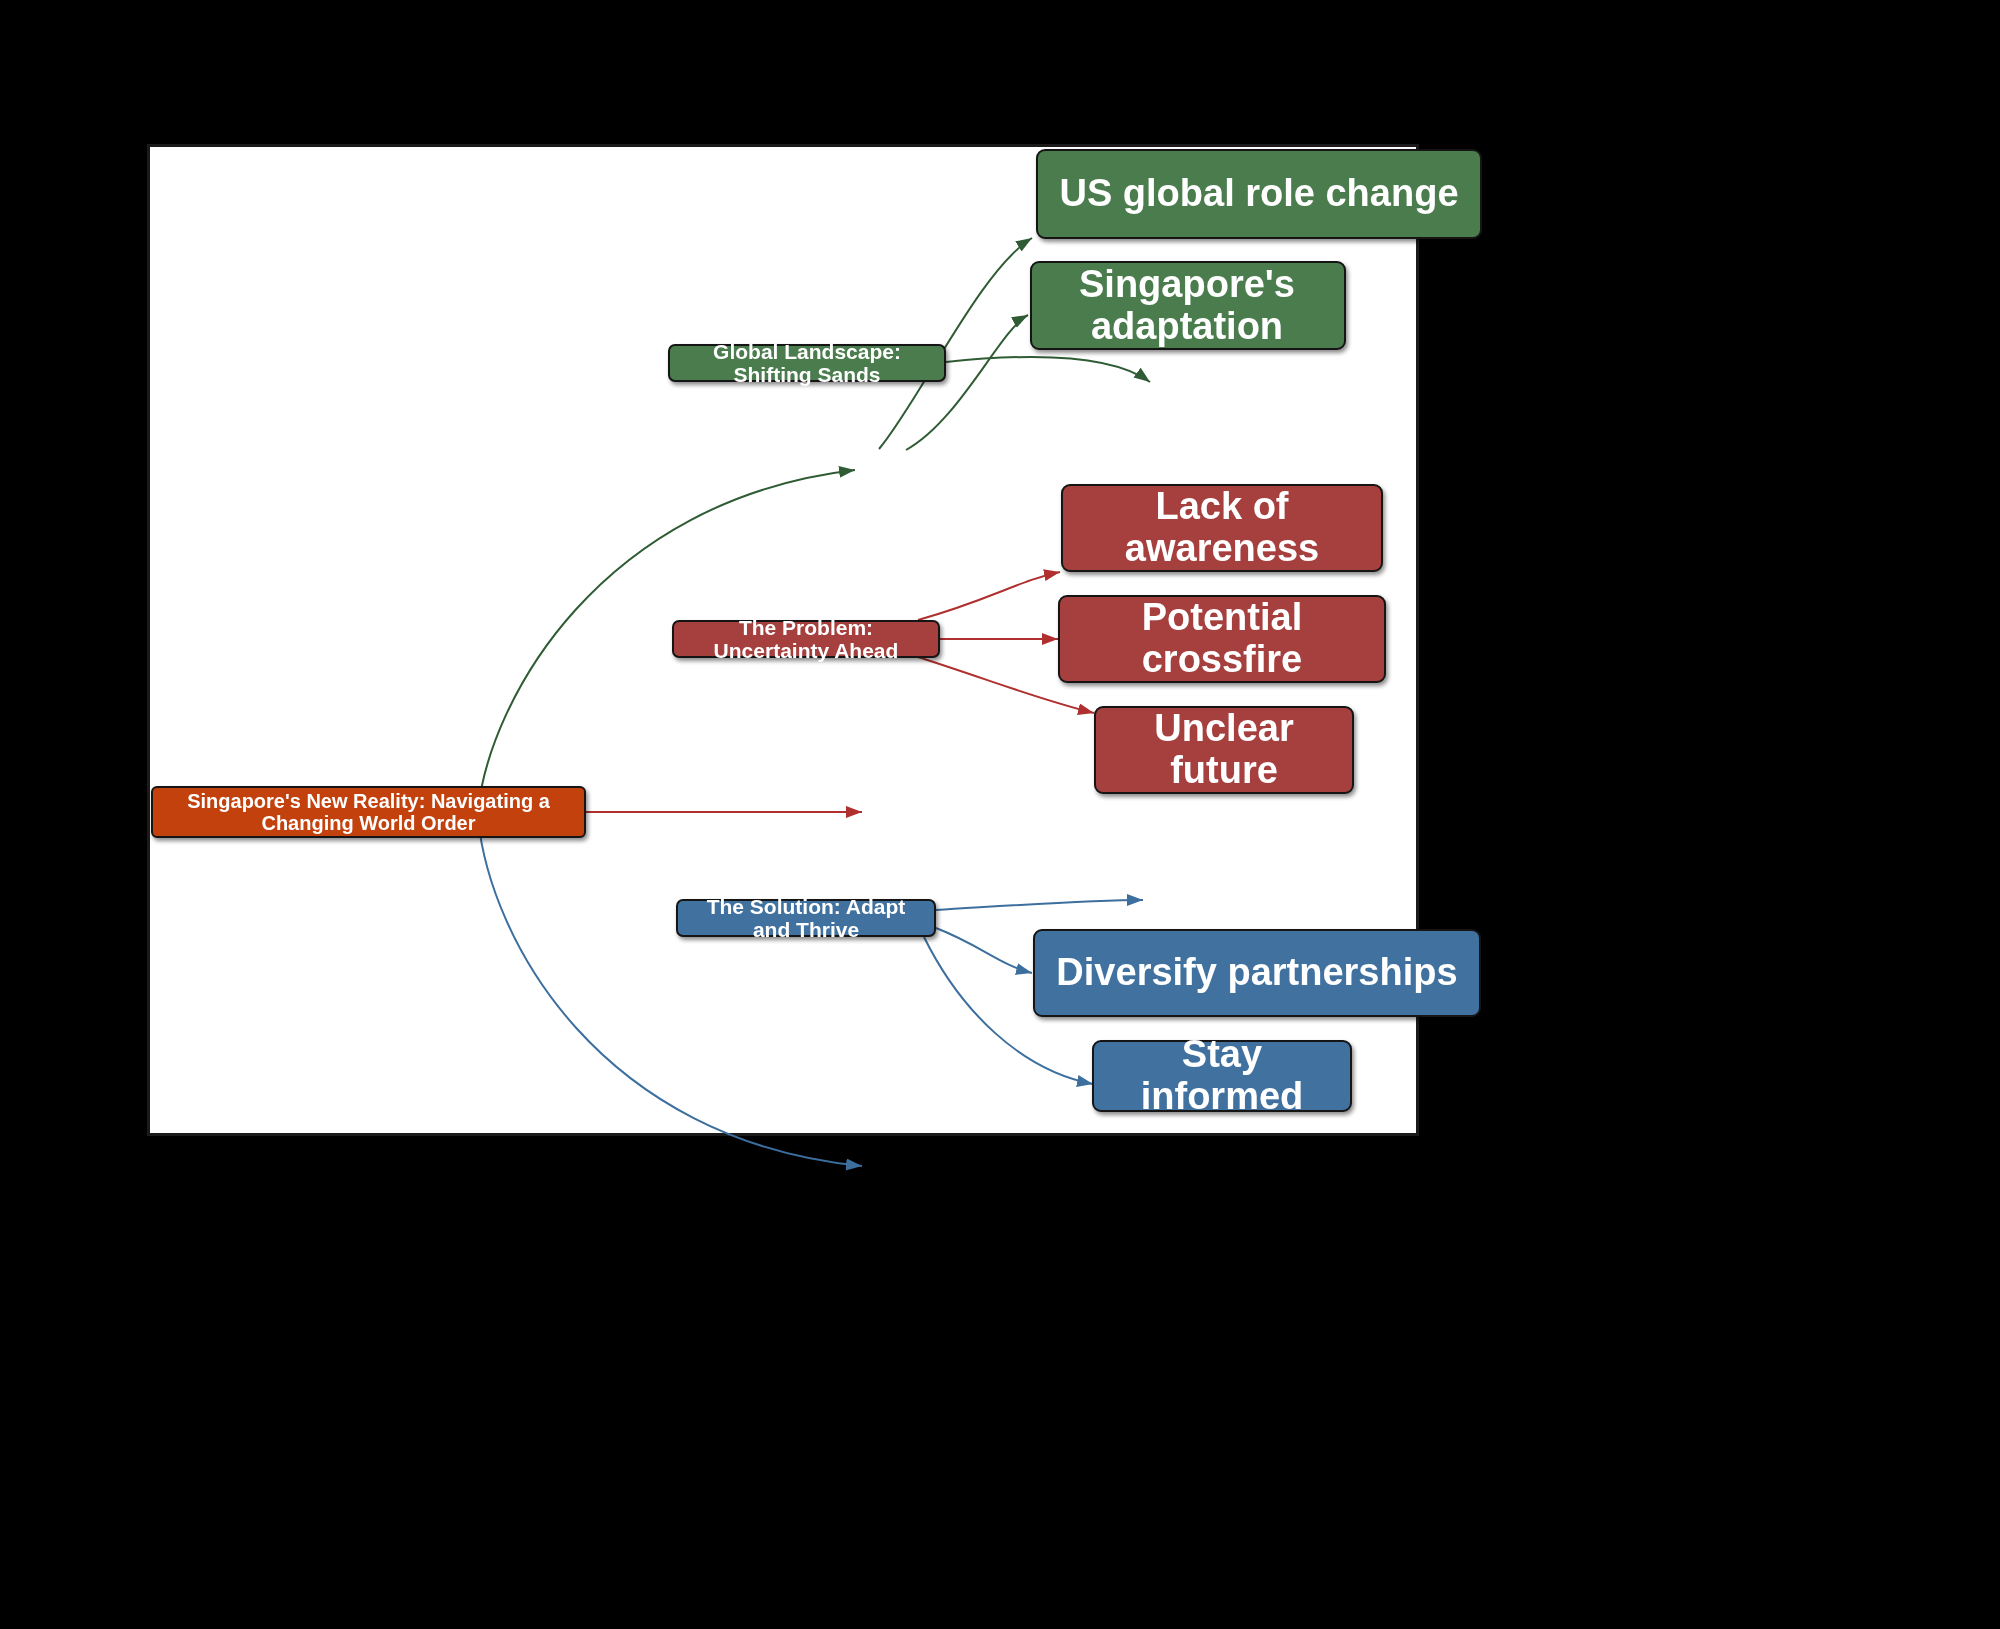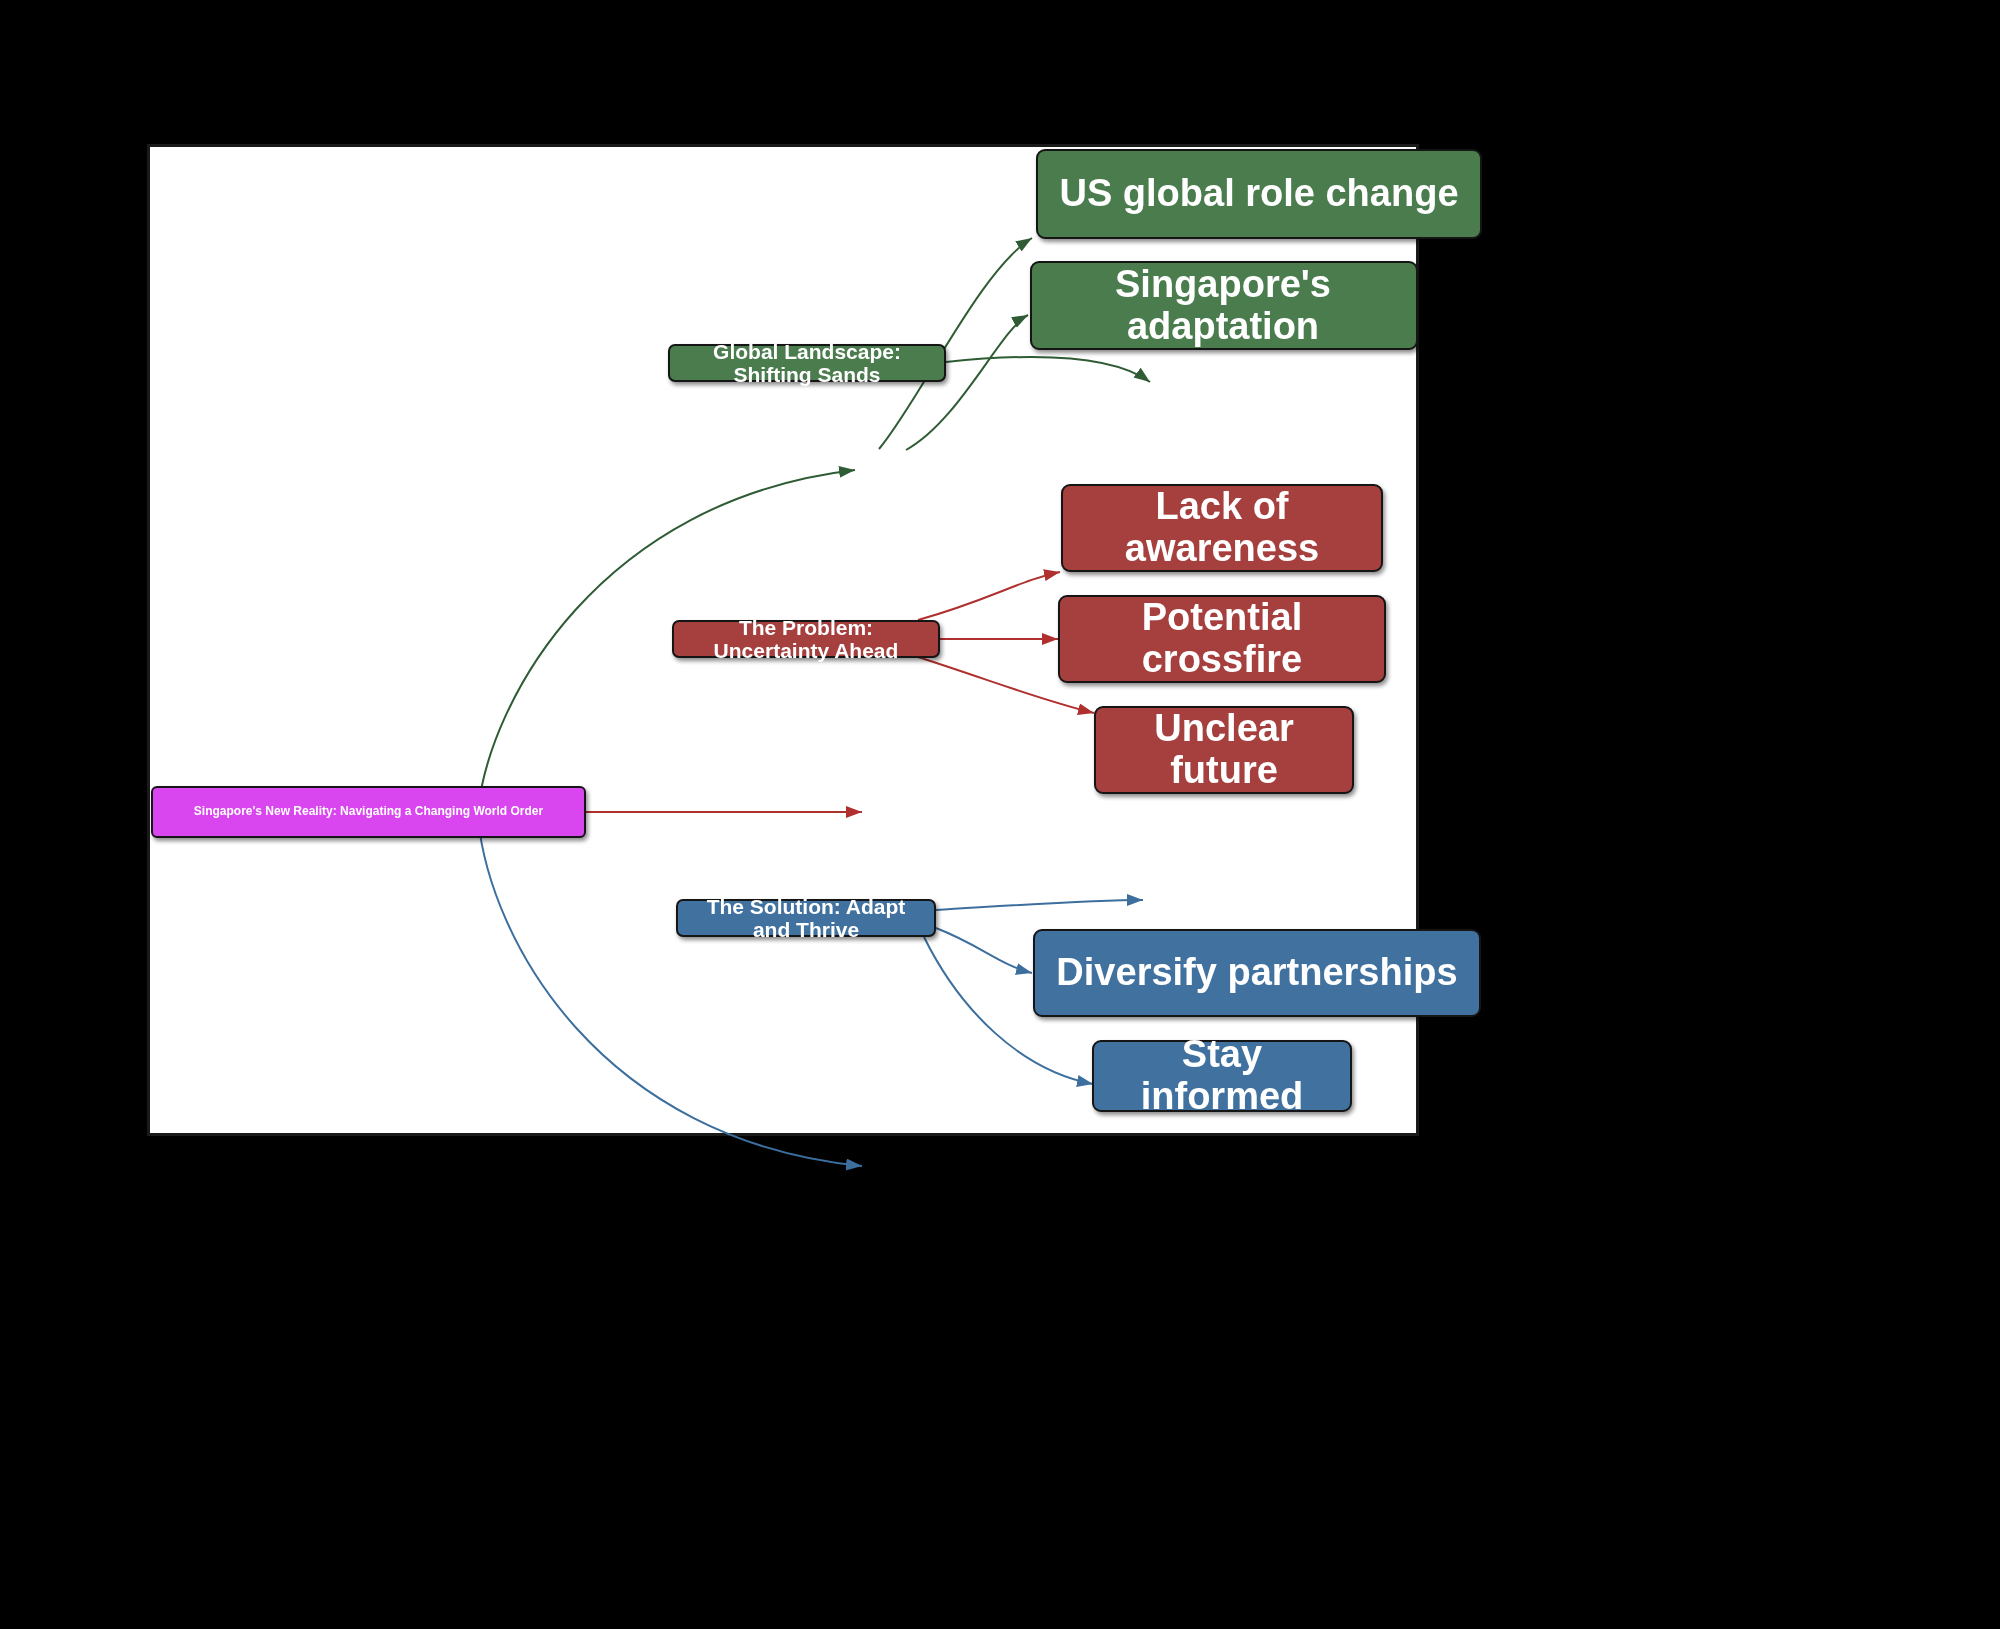--- a/index.html
+++ b/index.html
@@ -49,22 +49,22 @@
     font-weight: bold;
     text-align: center;
     border: 2px solid #151515;
     border-radius: 7px;
     box-shadow: 2px 3px 4px rgba(0,0,0,0.45);
     line-height: 1.1;
     padding: 0 10px;
     user-select: none;
   }
   .node-root {
-    background: #d946ef;
-    font-size: 12px;
+    background: #c2410c;
+    font-size: 20px;
     border-radius: 6px;
   }
   .node-branch {
     font-size: 21px;
     border-radius: 7px;
   }
   .node-leaf {
     font-size: 38px;
     border-radius: 9px;
   }
@@ -124,21 +124,21 @@
   </div>
 
   <div class="node node-branch blue" style="left:676px; top:899px; width:260px; height:38px;">
     <span>The Solution: Adapt and Thrive</span>
   </div>
 
   <div class="node node-leaf green" style="left:1036px; top:149px; width:446px; height:90px;">
     <span>US global role change</span>
   </div>
 
-  <div class="node node-leaf green" style="left:1030px; top:261px; width:388px; height:89px;padding-left:8px;">
+  <div class="node node-leaf green" style="left:1030px; top:261px; width:316px; height:89px;padding-left:8px;">
     <span>Singapore's adaptation</span>
   </div>
 
 
   <div class="node node-leaf red" style="left:1061px; top:484px; width:322px; height:88px;">
     <span>Lack of awareness</span>
   </div>
 
   <div class="node node-leaf red" style="left:1058px; top:595px; width:328px; height:88px;">
     <span>Potential crossfire</span>

